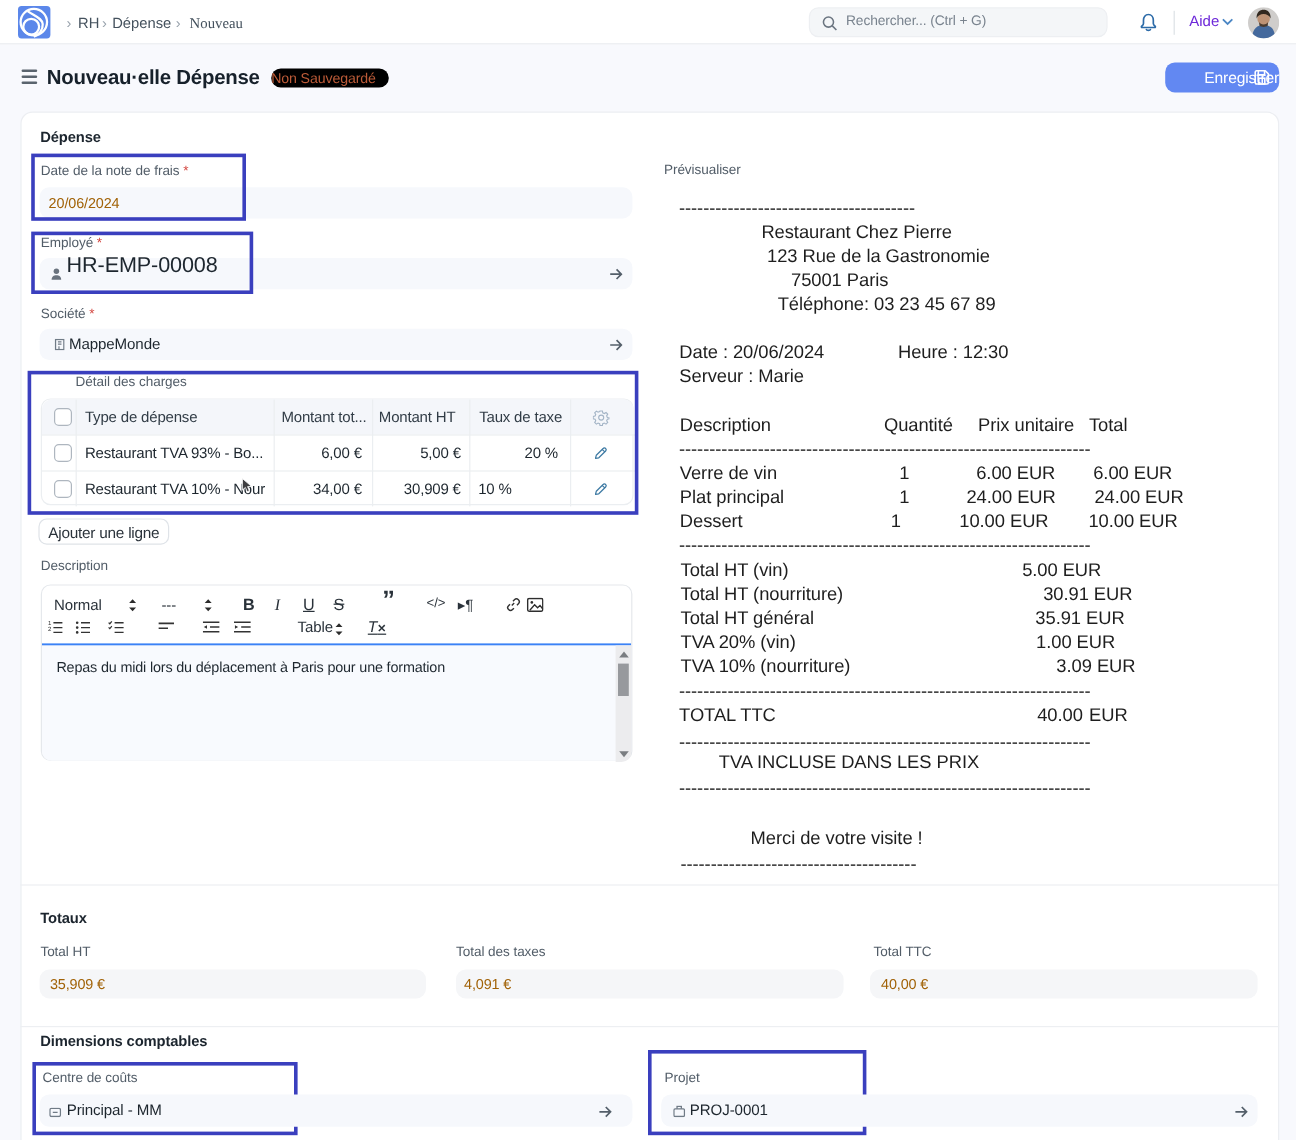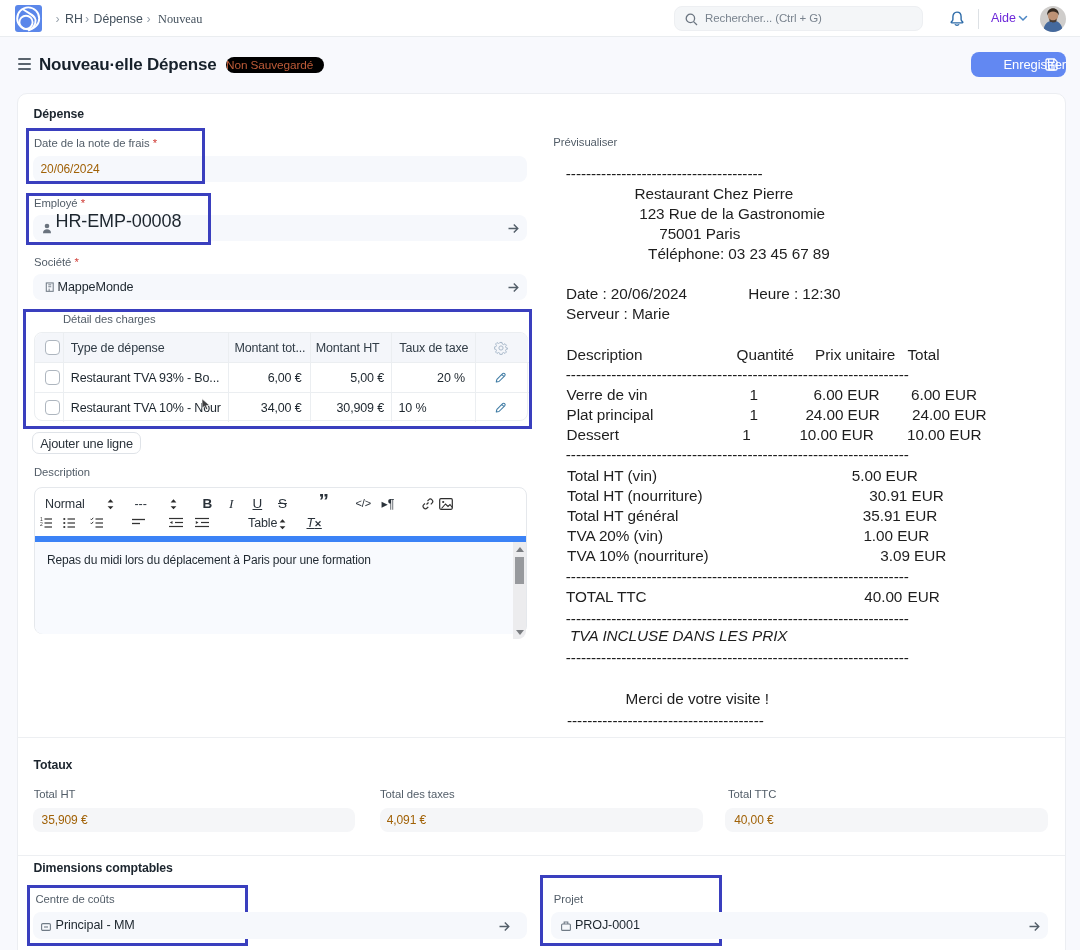--- a/index.html
+++ b/index.html
@@ -33,21 +33,21 @@
 
 #tbl { position:absolute; left:33.5px; top:331.5px; width:494px; height:89.5px; border:1px solid #ebeef1; border-radius:8px; }
 .col { position:absolute; top:0; width:1px; height:89.5px; background:#ebeef1; }
 .rowline { position:absolute; left:0; width:494px; height:1px; background:#ebeef1; }
 #thead { position:absolute; left:0; top:0; width:493px; height:29.5px; background:#f4f6fa; border-radius:8px 8px 0 0; }
 .cb { position:absolute; left:10px; width:15px; height:15px; background:#fff; border:1px solid #aeb6bf; border-radius:4px; }
 .tc { position:absolute; font-size:12.5px; letter-spacing:-0.15px; color:#1d262e; }
 .tch { color:#313c46; }
 
 #editor { position:absolute; left:33.5px; top:487.3px; width:493.7px; height:147.2px; border:1px solid #e5e8ec; border-radius:8px; background:#fff; }
-#edtext { position:absolute; left:0; top:47.8px; width:491.7px; height:98px; background:#f8fafe; border-top:6px solid #3b82f6; border-radius:0 0 8px 8px;text-align:right; }
+#edtext { position:absolute; left:0; top:47.8px; width:491.7px; height:98px; background:#f8fafe; border-top:2px solid #3b82f6; border-radius:0 0 8px 8px;text-align:right; }
 #sbar { position:absolute; right:0; top:0; width:13px; height:97.4px; background:#ececee; border-radius:0 0 8px 0; }
 #sthumb { position:absolute; left:1.5px; top:15px; width:9.5px; height:27px; background:#97999d; }
 .tbtxt { font-size:12.5px; color:#2a323a; letter-spacing:-0.1px; position:absolute; }
 .tico { position:absolute; }
 
 .rl { position:absolute; font-size:15.3px; color:#1e1e1e; white-space:pre; letter-spacing:-0.05px; }
 .rl span { position:absolute; }
 </style></head>
 <body>
 
@@ -298,21 +298,21 @@
     <div class="rl" style="top: 425px; left: 0px; height: 20px; line-height: 20px;"><span style="left: 566.5px;">Dessert</span><span style="left: 742.3px;">1</span><span style="left: 799.4px;">10.00 EUR</span><span style="left: 907px;">10.00 EUR</span></div>
     <div class="rl" style="top: 445px; left: 0px; height: 20px; line-height: 20px;"><span style="left: 565.8px;">--------------------------------------------------------------------</span></div>
     <div class="rl" style="top: 466px; left: 0px; height: 20px; line-height: 20px;"><span style="left: 567.1px;">Total HT (vin)</span><span style="left: 851.8px;">5.00 EUR</span></div>
     <div class="rl" style="top: 485.8px; left: 0px; height: 20px; line-height: 20px;"><span style="left: 567.1px;">Total HT (nourriture)</span><span style="left: 869.3px;">30.91 EUR</span></div>
     <div class="rl" style="top: 505.7px; left: 0px; height: 20px; line-height: 20px;"><span style="left: 567.1px;">Total HT général</span><span style="left: 862.8px;">35.91 EUR</span></div>
     <div class="rl" style="top: 525.7px; left: 0px; height: 20px; line-height: 20px;"><span style="left: 567.1px;">TVA 20% (vin)</span><span style="left: 863.4px;">1.00 EUR</span></div>
     <div class="rl" style="top: 545.7px; left: 0px; height: 20px; line-height: 20px;"><span style="left: 567.1px;">TVA 10% (nourriture)</span><span style="left: 880.3px;">3.09 EUR</span></div>
     <div class="rl" style="top: 567.3px; left: 0px; height: 20px; line-height: 20px;"><span style="left: 565.8px;">--------------------------------------------------------------------</span></div>
     <div class="rl" style="top: 586.7px; left: 0px; height: 20px; line-height: 20px;"><span style="left: 565.9px;">TOTAL TTC</span><span style="left: 864.3px;">40.00</span><span style="left: 907.6px;">EUR</span></div>
     <div class="rl" style="top: 609.2px; left: 0px; height: 20px; line-height: 20px;"><span style="left: 565.8px;">--------------------------------------------------------------------</span></div>
-    <div class="rl" style="top: 626.4px; left: 0px; height: 20px; line-height: 20px;"><span style="left: 570px; font-style: italic;">TVA INCLUSE DANS LES PRIX</span></div>
+    <div class="rl" style="top: 626.4px; left: 0px; height: 20px; line-height: 20px;"><span style="left: 599px;">TVA INCLUSE DANS LES PRIX</span></div>
     <div class="rl" style="top: 648px; left: 0px; height: 20px; line-height: 20px;"><span style="left: 565.8px;">--------------------------------------------------------------------</span></div>
     <div class="rl" style="top: 688.8px; left: 0px; height: 20px; line-height: 20px;"><span style="left: 625.5px;">Merci de votre visite !</span></div>
     <div class="rl" style="top: 710.8px; left: 0px; height: 20px; line-height: 20px;"><span style="left: 567px;">---------------------------------------</span></div>
   </div>
 
 <div class="sep" style="top:737px;"></div>
 <div class="sech" style="left:33.5px;top:758px;">Totaux</div>
 <div class="lbl" style="left:33.7px;top:788.3px;">Total HT</div>
 <div class="lbl" style="left:380px;top:788.3px;">Total des taxes</div>
 <div class="lbl" style="left:728px;top:788.3px;">Total TTC</div>

